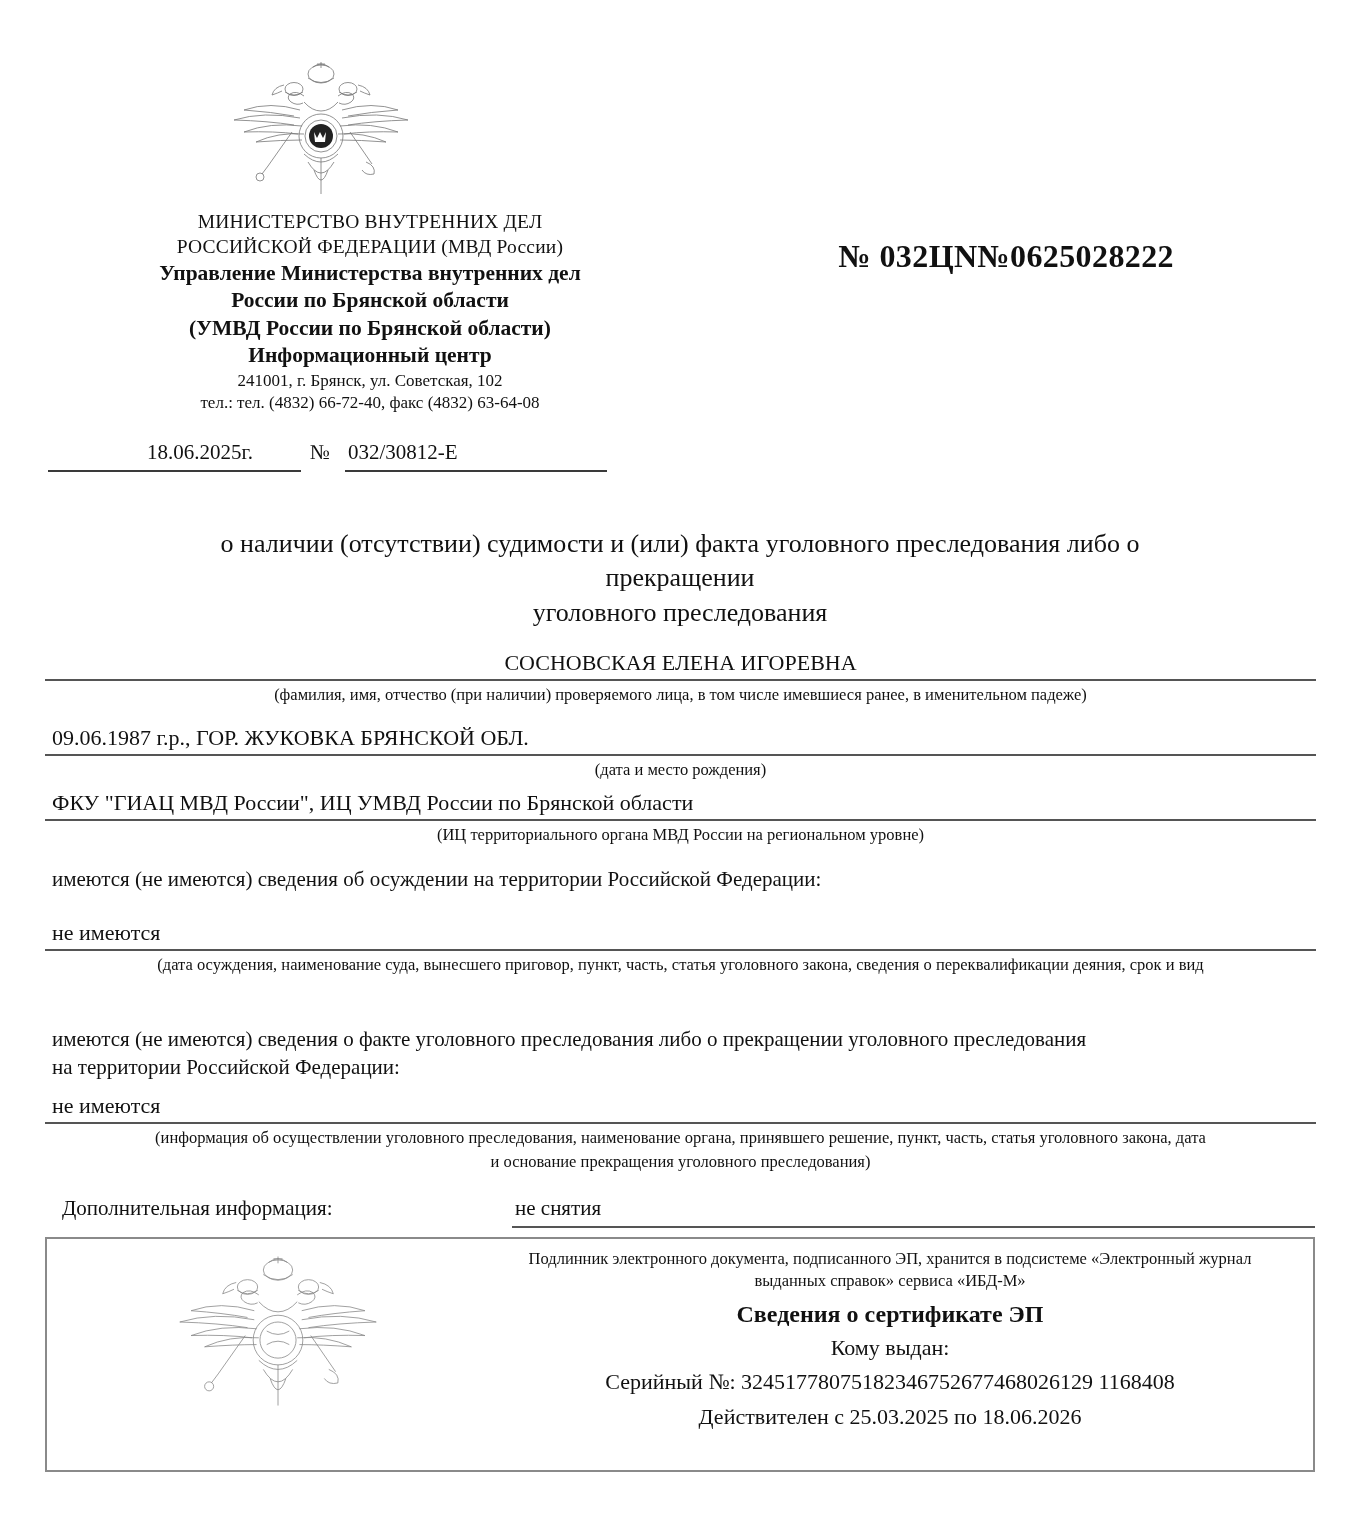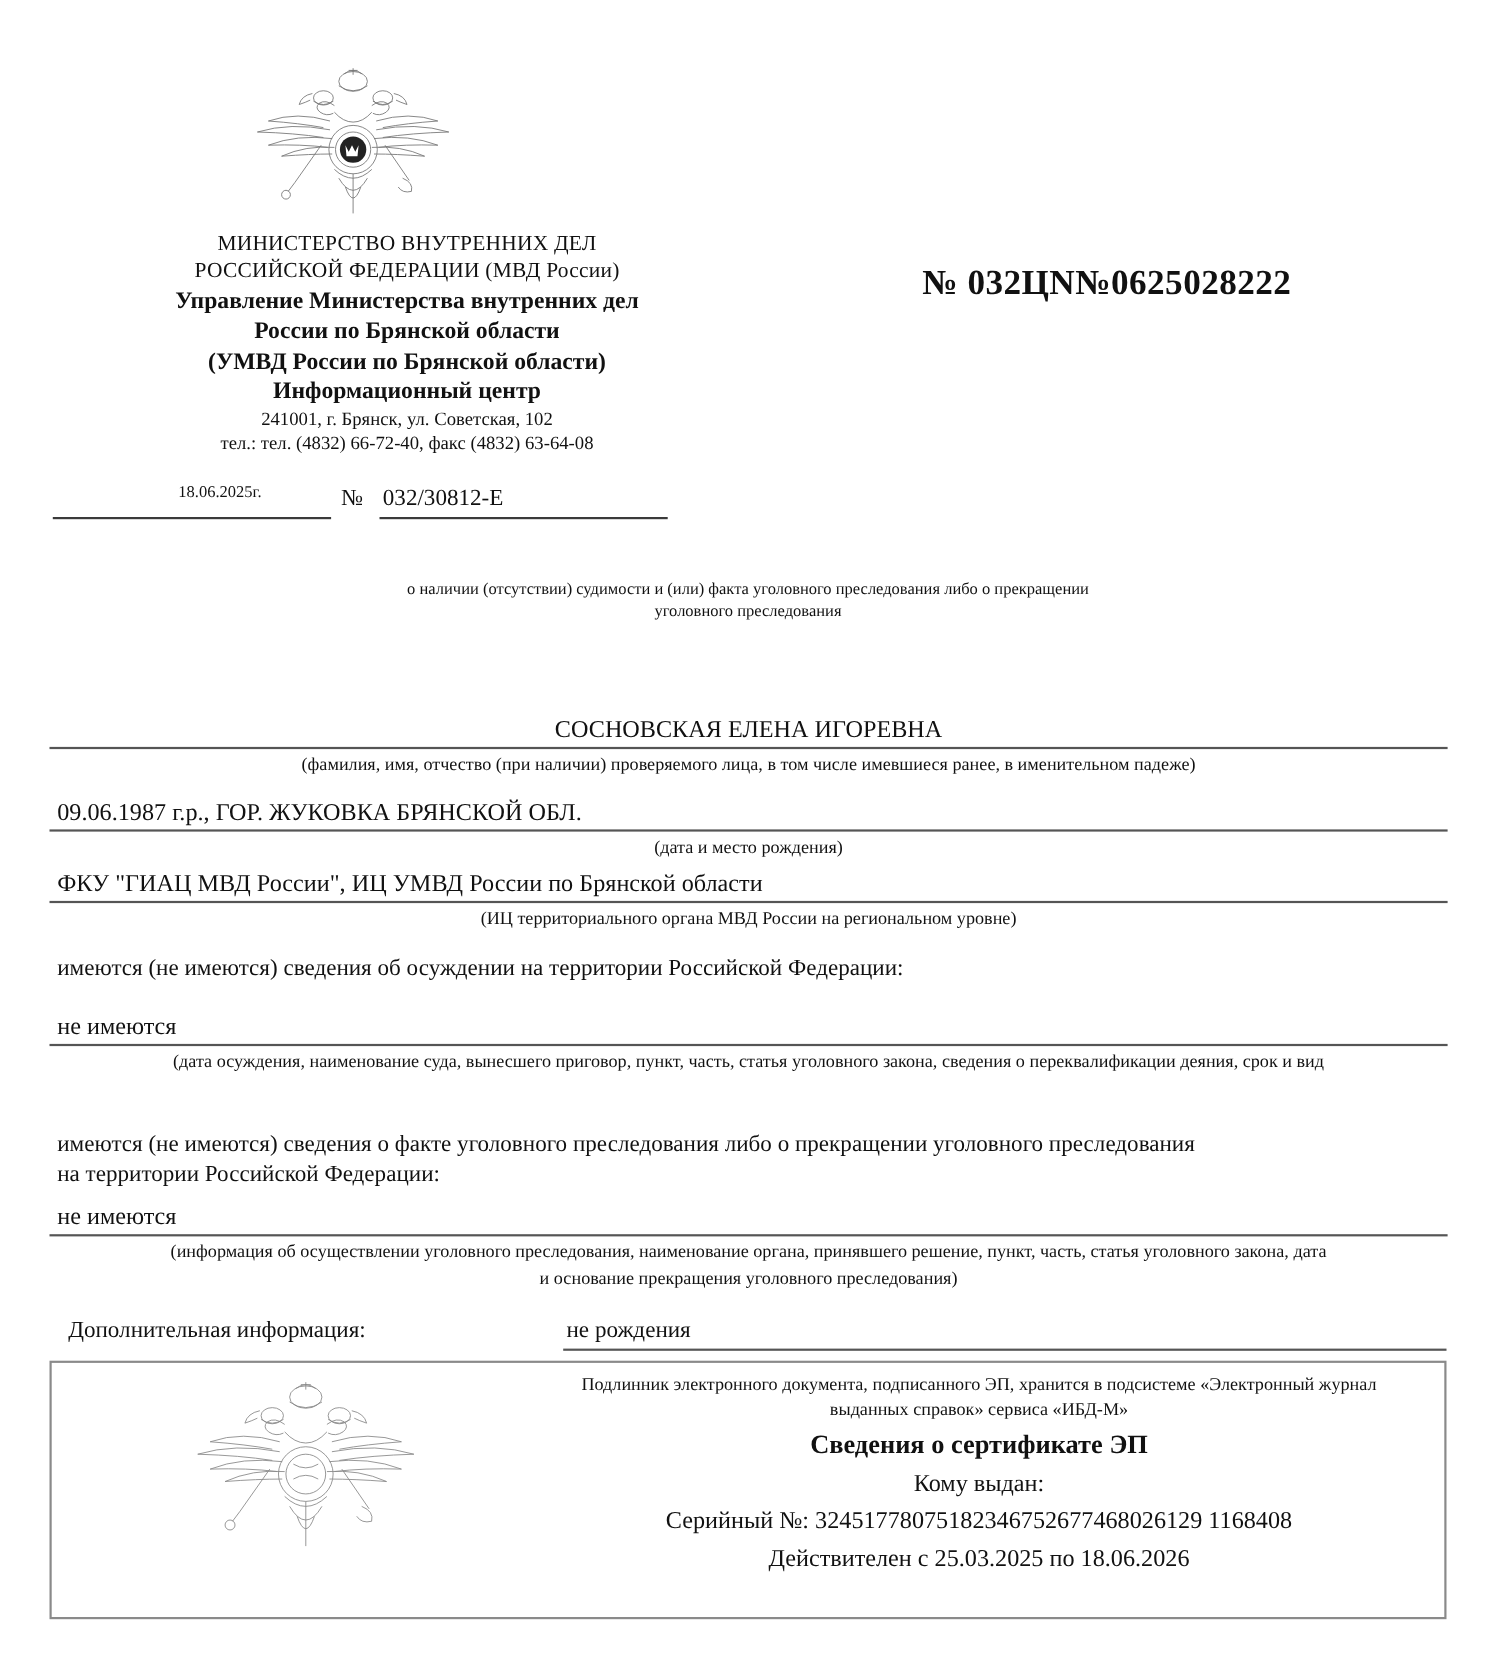--- a/index.html
+++ b/index.html
@@ -79,21 +79,21 @@
     top: 440px;
     width: 600px;
     height: 40px;
   }
   .reg-date {
     position: absolute;
     left: 52px;
     top: 0;
     width: 200px;
     text-align: center;
-    font-size: 15px;
+    font-size: 21px;
   }
   .reg-date-rule {
     position: absolute;
     left: 0px;
     top: 30px;
     width: 253px;
     border-bottom: 2px solid #3a3a3a;
   }
   .reg-nomark {
     position: absolute;
@@ -124,21 +124,21 @@
     top: 527px;
     width: 1060px;
     text-align: center;
   }
   .title-main {
     font-size: 22px;
     letter-spacing: 6px;
     margin-bottom: 13px;
   }
   .title-sub {
-    font-size: 15px;
+    font-size: 26px;
     line-height: 1.32;
   }
 
   
   .field {
     position: absolute;
     left: 45px;
     width: 1271px;
   }
   .field-value {
@@ -333,21 +333,21 @@
   <div class="para" style="top:1053px;">на территории Российской Федерации:</div>
 
   <div class="field" style="top:1093px;">
     <div class="field-value">не имеются</div>
     <div class="rule"></div>
     <div class="caption">(информация об осуществлении уголовного преследования, наименование органа, принявшего решение, пункт, часть, статья уголовного закона, дата</div>
     <div class="caption">и основание прекращения уголовного преследования)</div>
   </div>
 
   <div class="addinfo-label">Дополнительная информация:</div>
-  <div class="addinfo-value">не рождения</div>
+  <div class="addinfo-value">не снятия</div>
   <div class="addinfo-rule"></div>
 
   <div class="sig-box"></div>
 
   <div class="emblem-bottom">
     <svg viewBox="0 0 250 155" xmlns="http://www.w3.org/2000/svg">
       <g stroke="#888" stroke-width="0.7" fill="none">
         <path d="M125 10 l0 -6 M121 6 h8"></path>
         <ellipse cx="125" cy="16" rx="13" ry="9"></ellipse>
         <path d="M112 20 q13 9 26 0"></path>

